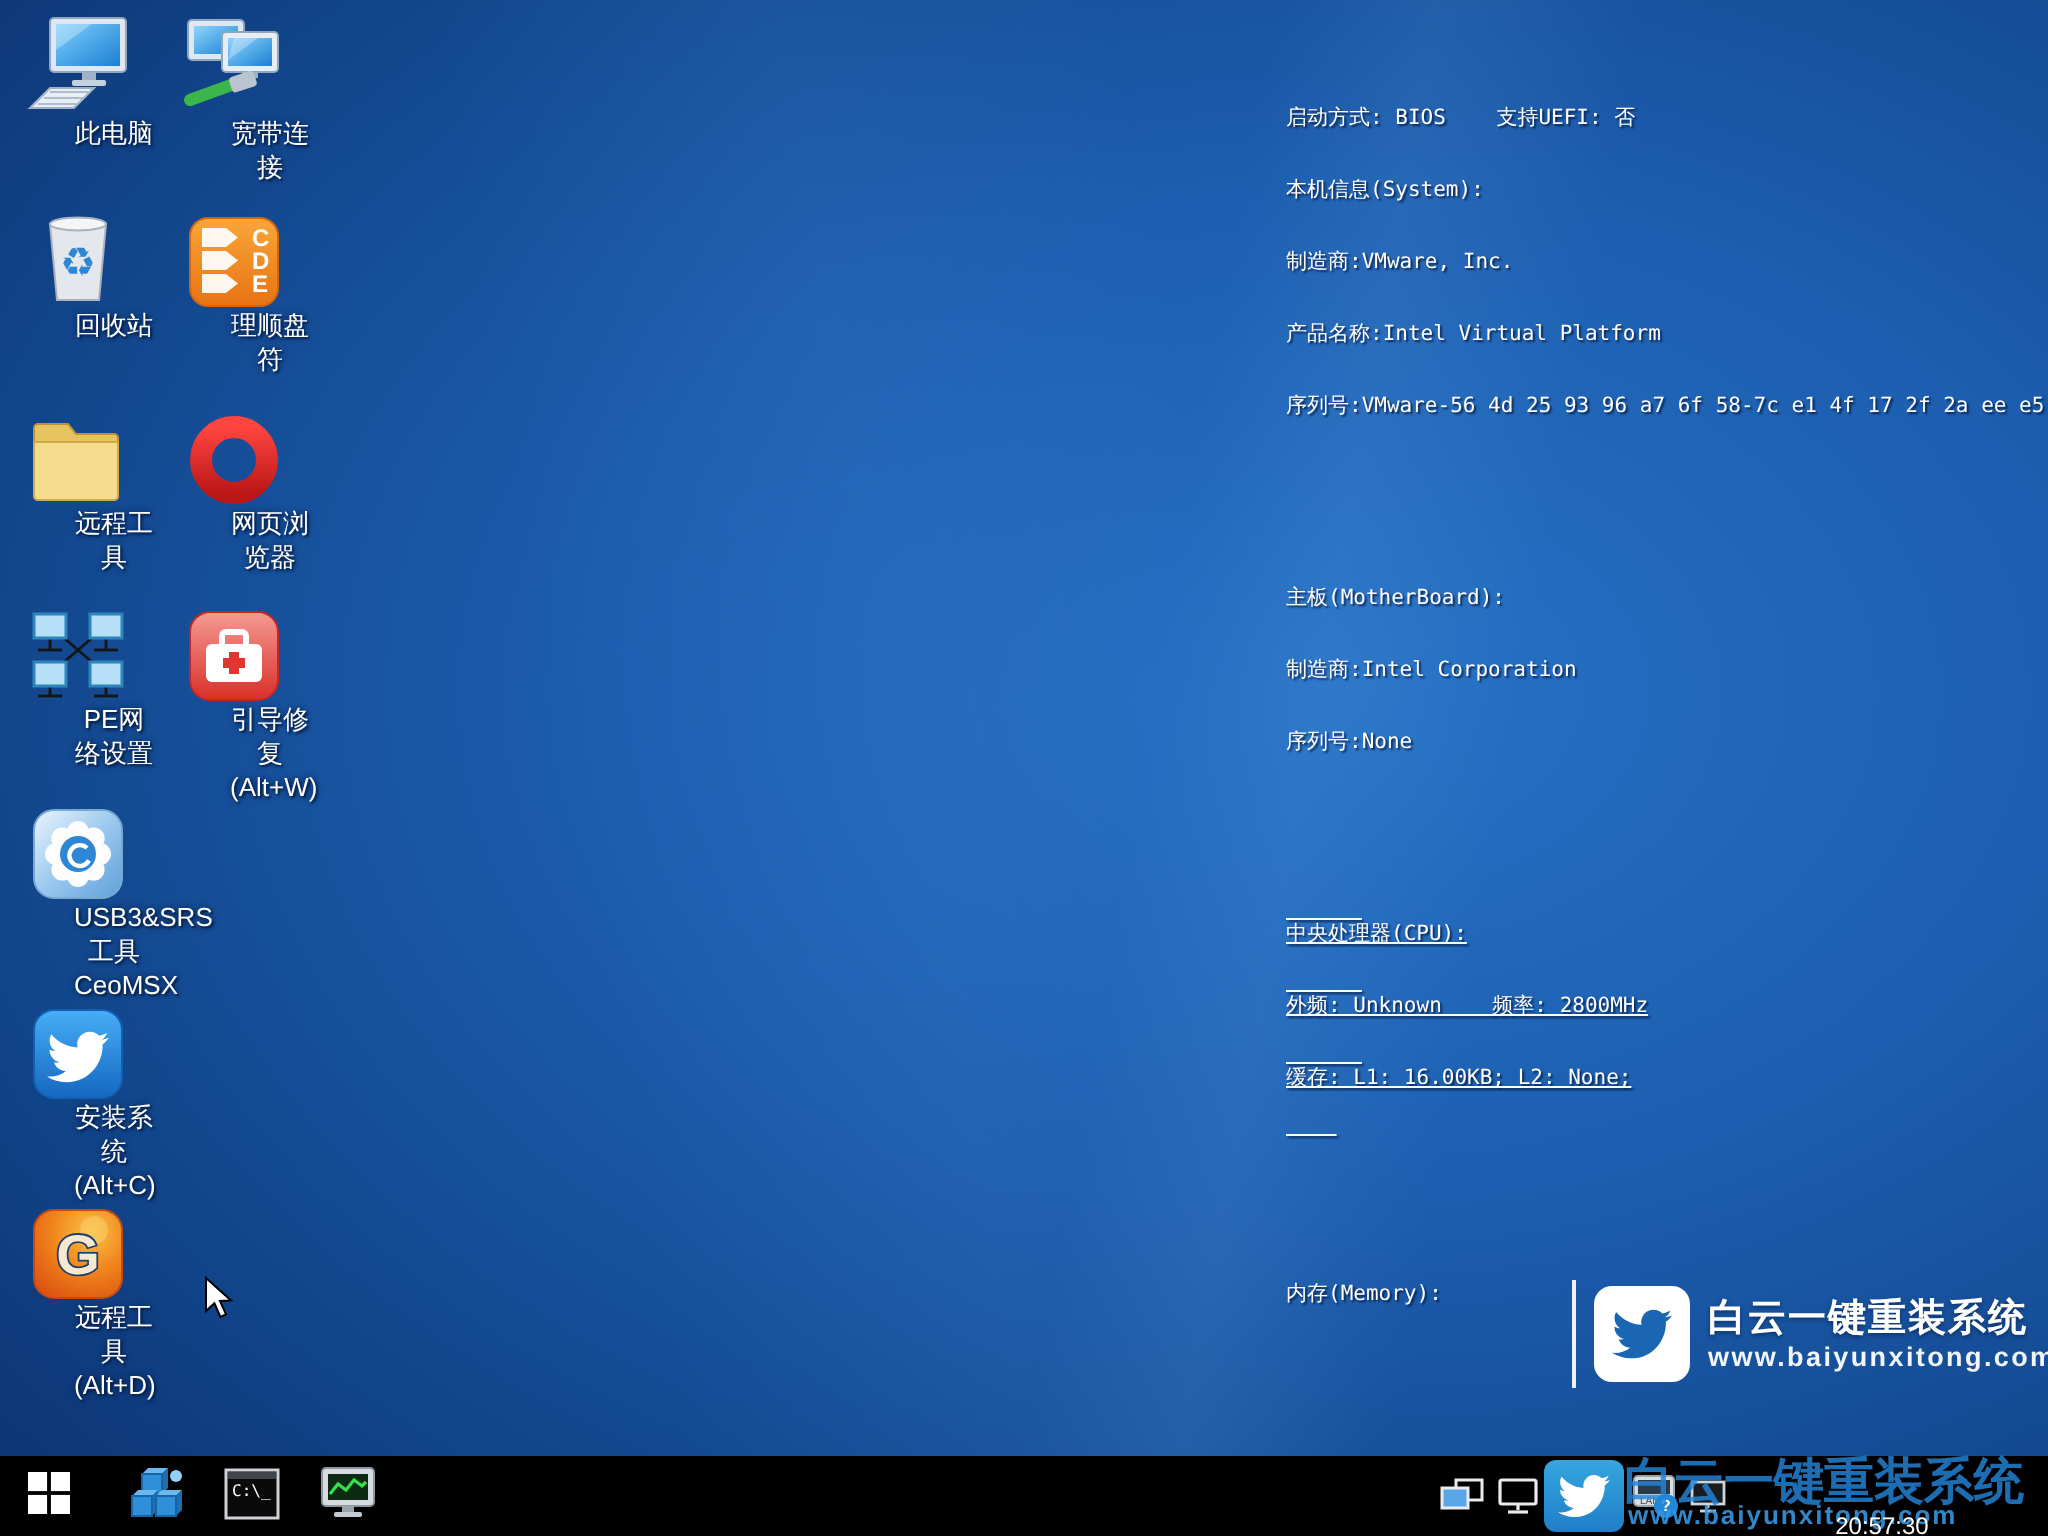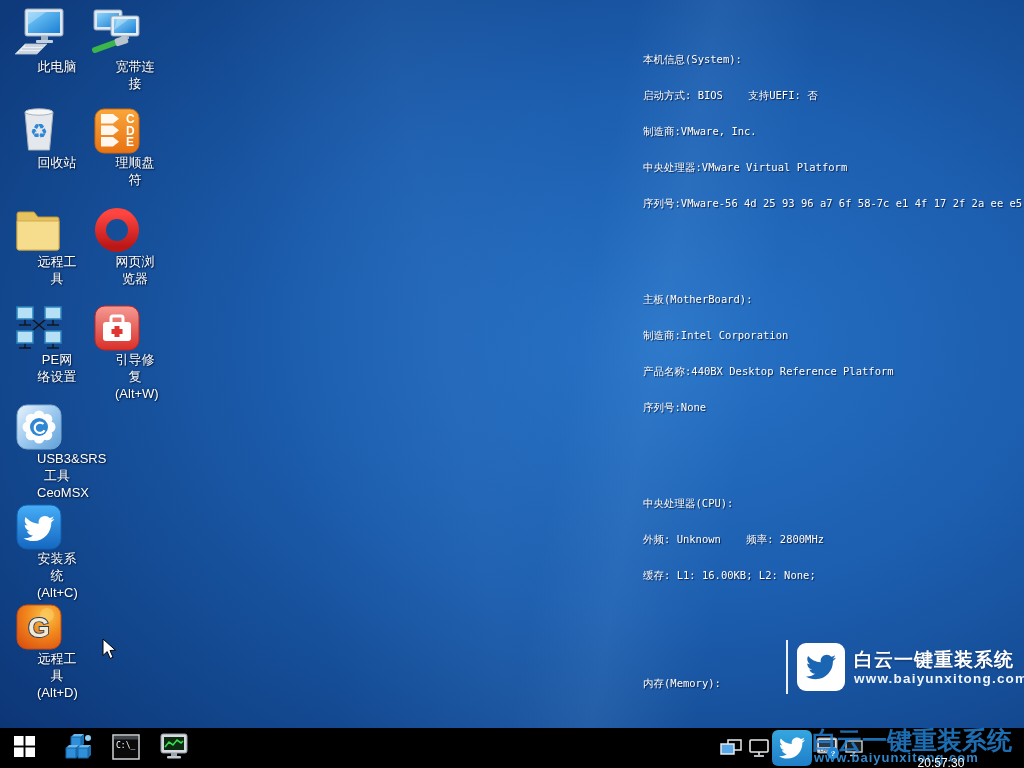--- a/index.html
+++ b/index.html
@@ -12,21 +12,21 @@
   
   .dicon{position:absolute;width:76px;text-align:center;cursor:default;}
   .dicon .art{height:52px;display:flex;align-items:flex-end;justify-content:center;}
   .dicon .lbl,.dicon .lbl2{font-size:13px;line-height:17px;color:#fff;
     text-shadow:1px 1px 1px #06224e,0 0 3px #041a3d;padding-left:36px;}
   
   .sysinfo{position:absolute;left:643px;top:5px;width:378px;color:#fff;
     font:10.5px/12px "DejaVu Sans Mono",monospace;white-space:pre;
     text-shadow:1px 1px 1px rgba(0,10,40,.7);}
   .sec{margin-bottom:12px;}
-  .sec-cpu{margin-bottom:24px;}
+  .sec-cpu{margin-bottom:24px;text-decoration:underline;}
   
   .wm{position:absolute;left:786px;top:640px;display:flex;align-items:center;gap:9px;}
   .wm-bar{width:2px;height:54px;background:rgba(255,255,255,.92);}
   .wm-bird{width:48px;height:48px;background:#fff;border-radius:9px;
     display:flex;align-items:center;justify-content:center;}
   .wm-title{font-size:19px;font-weight:bold;color:#fff;letter-spacing:1px;line-height:23px;
     text-shadow:0 1px 2px rgba(0,15,50,.5);white-space:nowrap;}
   .wm-url{font-size:13.5px;font-weight:bold;color:#f0f6fc;letter-spacing:1.2px;line-height:16px;white-space:nowrap;}
   
   .taskbar{position:absolute;left:0;top:728px;width:1024px;height:40px;background:#000;z-index:20;}
@@ -258,30 +258,29 @@
         <circle cx="31" cy="11" r="7" fill="#fbd06a" opacity=".55"></circle>
         <text x="23" y="33" text-anchor="middle" font-family="Liberation Sans,sans-serif" font-size="28" font-weight="bold" fill="#f5ead0" stroke="#1d3f6e" stroke-width="1.8" paint-order="stroke">G</text>
       </svg>
     </div>
     <div class="lbl">远程工具</div>
     <div class="lbl2">(Alt+D)</div>
   </div>
 
   <div class="sysinfo">
     <div class="sec">
+      <div>启动方式: BIOS    支持UEFI: 否</div>
       <div>本机信息(System):</div>
-      <div>启动方式: BIOS    支持UEFI: 否</div>
       <div>制造商:VMware, Inc.</div>
-      <div>中央处理器:VMware Virtual Platform</div>
+      <div>产品名称:Intel Virtual Platform</div>
       <div>序列号:VMware-56 4d 25 93 96 a7 6f 58-7c e1 4f 17 2f 2a ee e5</div>
     </div>
     <div class="sec">
       <div>主板(MotherBoard):</div>
       <div>制造商:Intel Corporation</div>
-      <div>产品名称:440BX Desktop Reference Platform</div>
       <div>序列号:None</div>
     </div>
     <div class="sec sec-cpu">
       <div>中央处理器(CPU):</div>
       <div>外频: Unknown    频率: 2800MHz</div>
       <div>缓存: L1: 16.00KB; L2: None;</div>
     </div>
     <div class="sec">
       <div>内存(Memory):</div>
       

